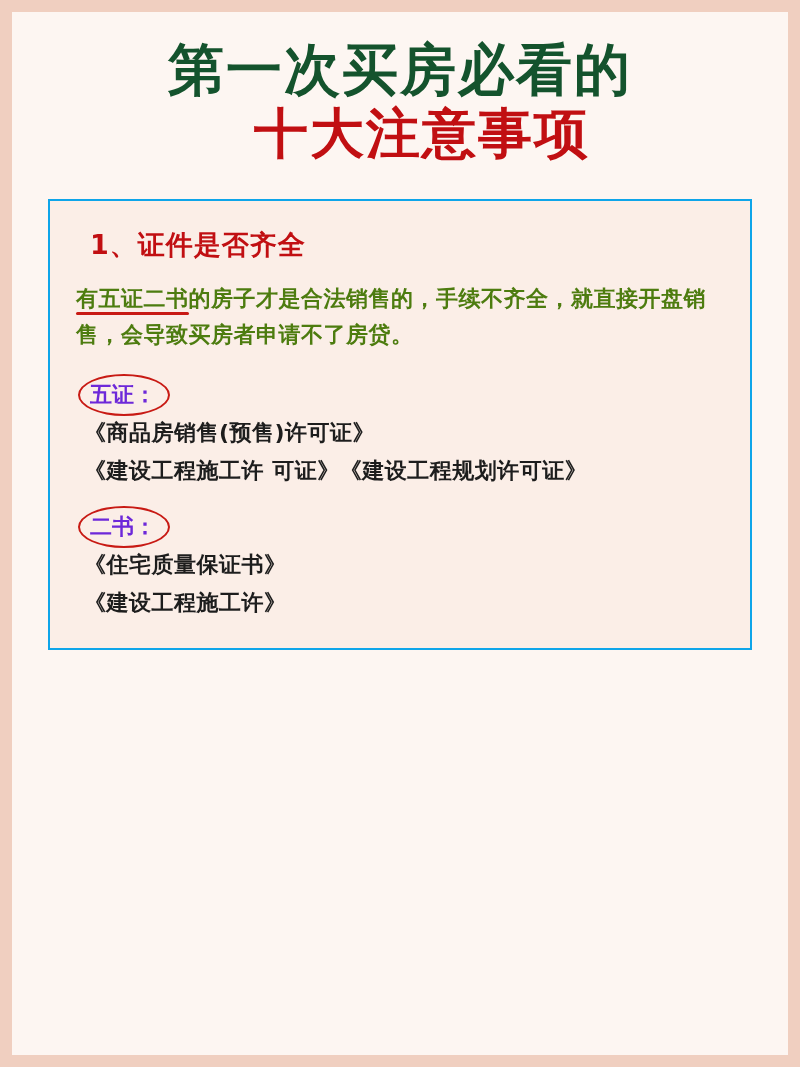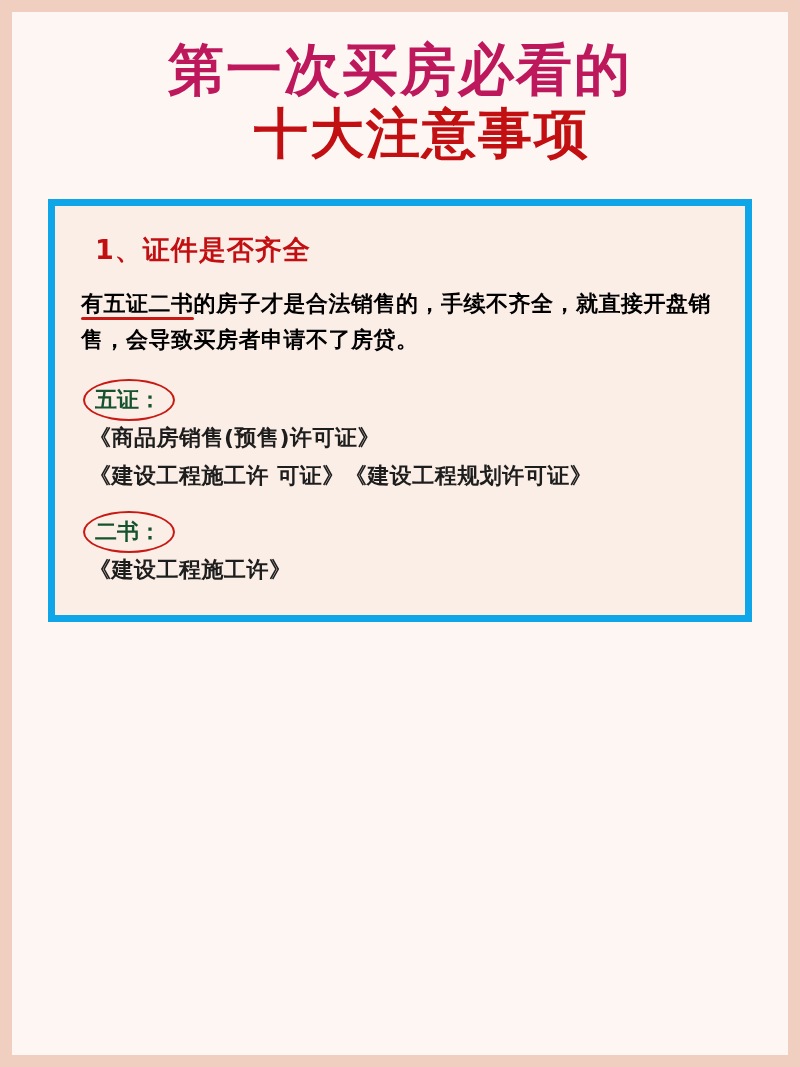--- a/index.html
+++ b/index.html
@@ -25,69 +25,69 @@
   }
   
   .title-block {
     text-align: center;
     padding-top: 28px;
   }
   .title-line1 {
     font-family: "DejaVu Sans", sans-serif;
     font-size: 56px;
     font-weight: bold;
-    color: #be185d;
+    color: #14532d;
     letter-spacing: 2px;
     line-height: 1.08;
   }
   .title-line2 {
     font-family: "DejaVu Sans", sans-serif;
     font-size: 54px;
     font-weight: bold;
     color: #c10f12;
     letter-spacing: 2px;
     line-height: 1.12;
     margin-top: 4px;
     margin-left: 44px;
   }
   
   .card {
     position: relative;
     margin: 0 36px;
     background: #fbeee7;
-    border: 7px solid #0ea5e9;
+    border: 2px solid #0ea5e9;
     box-sizing: border-box;
     padding: 22px 26px 26px 26px;
   }
   .card + .card {
     margin-top: 28px;
   }
   .card-title {
     font-family: "DejaVu Sans", sans-serif;
     font-size: 27px;
     font-weight: bold;
     color: #c10f12;
     letter-spacing: 1px;
     margin: 4px 0 18px 14px;
   }
   .para {
     font-family: "DejaVu Sans", sans-serif;
     font-size: 22px;
     font-weight: bold;
-    color: #000000;
+    color: #4d7c0f;
     line-height: 1.62;
     letter-spacing: 0.5px;
     margin: 0 0 6px 0;
   }
   .sub-label {
     display: inline-block;
     font-family: "DejaVu Sans", sans-serif;
     font-size: 22px;
     font-weight: bold;
-    color: #14532d;
+    color: #6d28d9;
     position: relative;
     margin: 10px 0 2px 6px;
   }
   
   .circled {
     position: relative;
     display: inline-block;
     padding: 2px 10px 2px 8px;
   }
   .circled::after {
@@ -171,17 +171,18 @@
 
     <div class="list-line">《商品房销售(预售)许可证》</div>
     <div class="list-line">《建设工程施工许 可证》《建设工程规划许可证》</div>
 
     <div class="gap-sm"></div>
 
     <div class="sub-label">
       <span class="circled">二书：</span>
     </div>
 
+    <div class="list-line">《住宅质量保证书》</div>
     <div class="list-line">《建设工程施工许》</div>
   </div>
 
 
 </div>
 
 </body></html>

